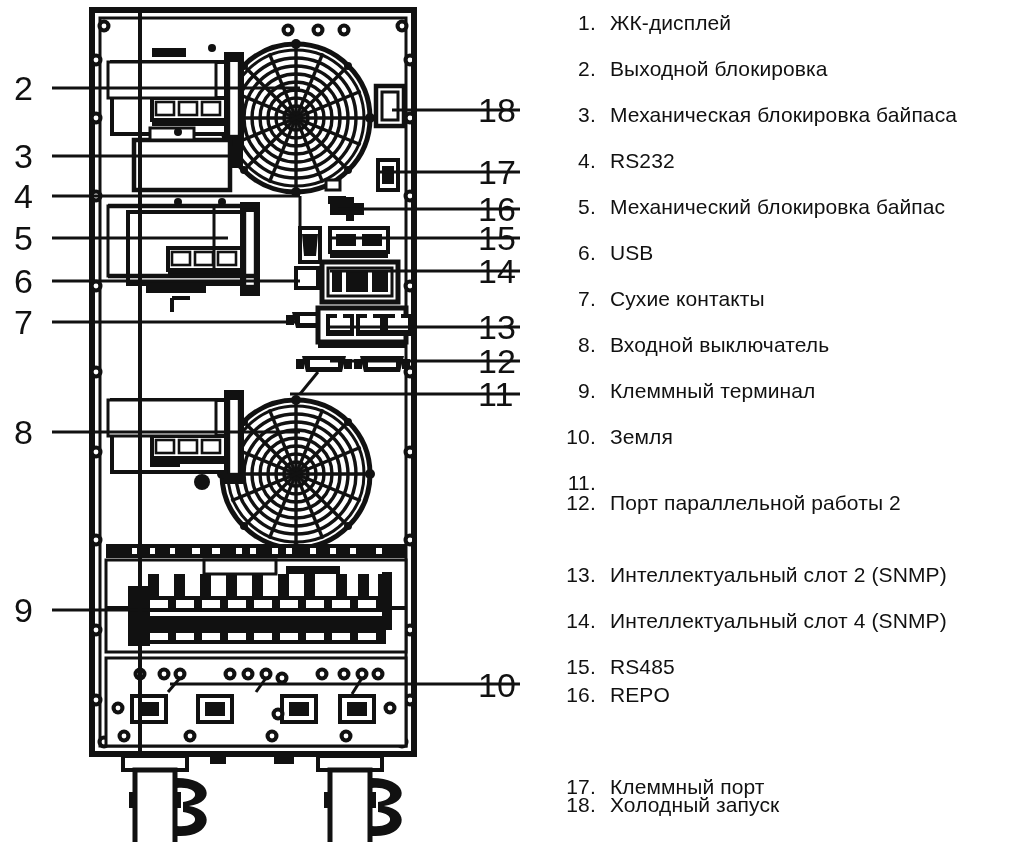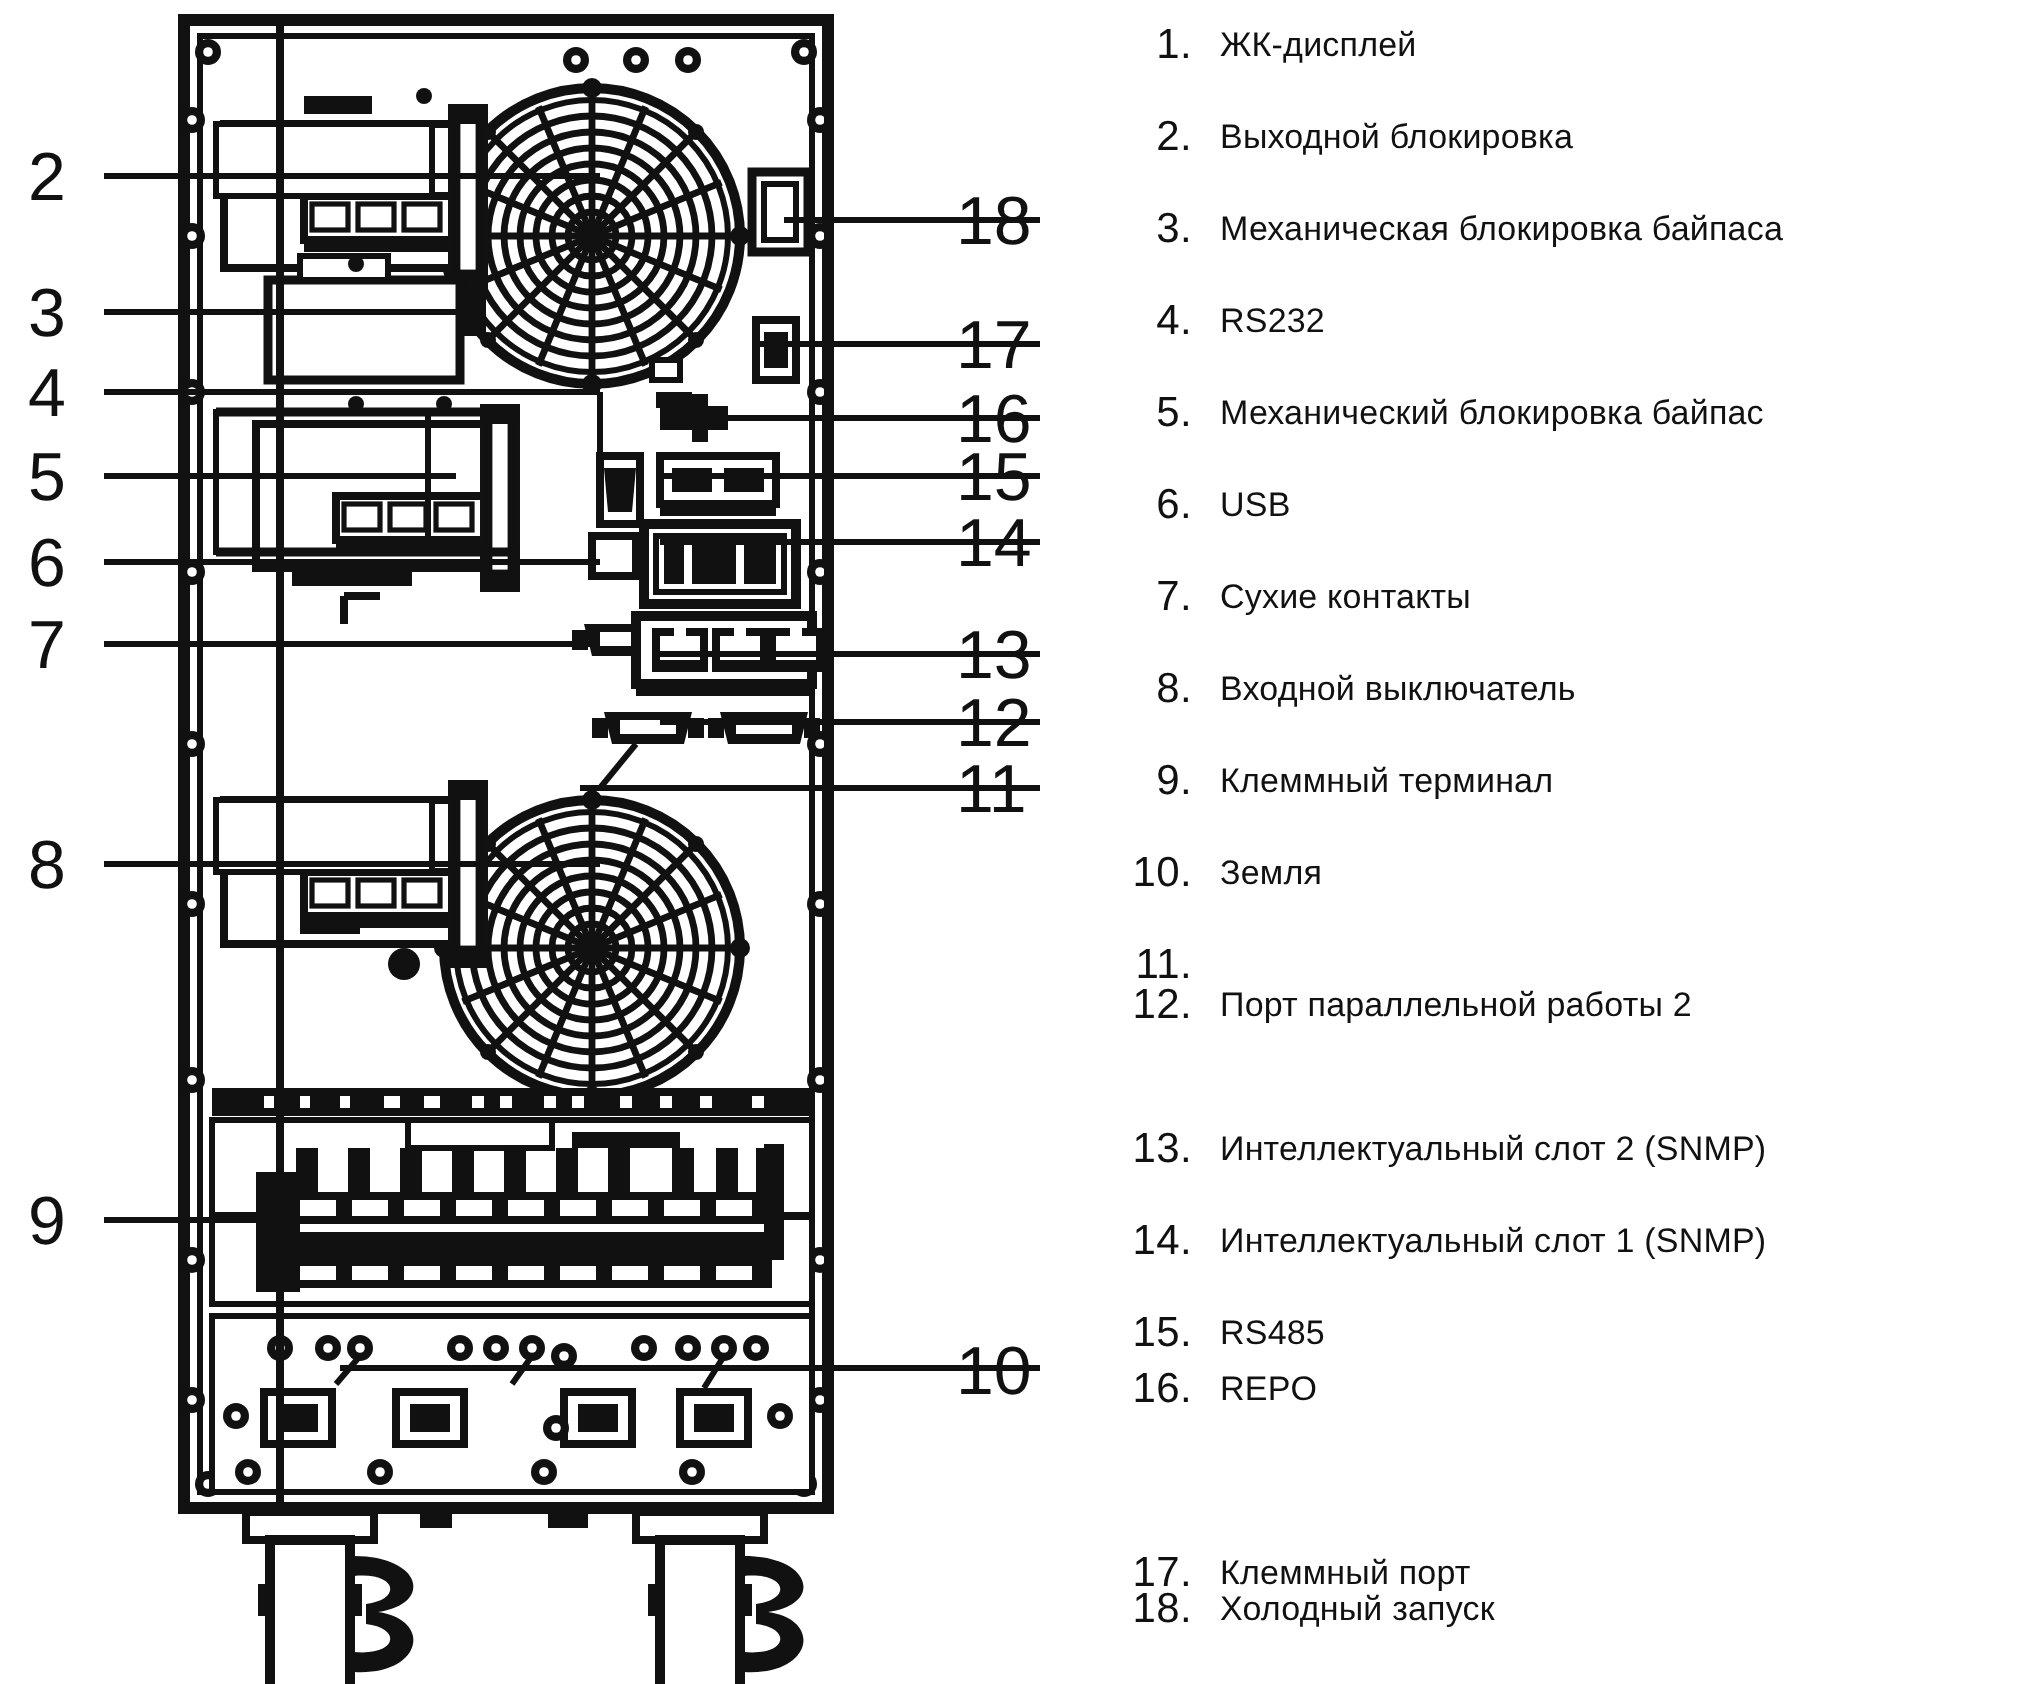--- a/index.html
+++ b/index.html
@@ -30,21 +30,21 @@
     display:inline-block;
     width:40px;
     text-align:right;
     font-size:21px;
     line-height:30px;
     letter-spacing:0.2px;
   }
   .legend-label{
     display:inline-block;
     margin-left:14px;
-    font-size:17px;
+    font-size:21px;
     line-height:30px;
     letter-spacing:0.1px;
   }
 </style>
 </head>
 <body>
 
 <div id="page">
 
   <div id="drawing">
@@ -482,21 +482,21 @@
     <div class="legend-row" style="top:488px">
         <span class="legend-num">12.</span>
         <span class="legend-label">Порт параллельной работы 2</span>
       </div>
     <div class="legend-row" style="top:560px">
         <span class="legend-num">13.</span>
         <span class="legend-label">Интеллектуальный слот 2 (SNMP)</span>
       </div>
     <div class="legend-row" style="top:606px">
         <span class="legend-num">14.</span>
-        <span class="legend-label">Интеллектуальный слот 1 (SNMP)</span>
+        <span class="legend-label">Интеллектуальный слот 4 (SNMP)</span>
       </div>
     <div class="legend-row" style="top:652px">
         <span class="legend-num">15.</span>
         <span class="legend-label">RS485</span>
       </div>
     <div class="legend-row" style="top:680px">
         <span class="legend-num">16.</span>
         <span class="legend-label">REPO</span>
       </div>
     <div class="legend-row" style="top:772px">

